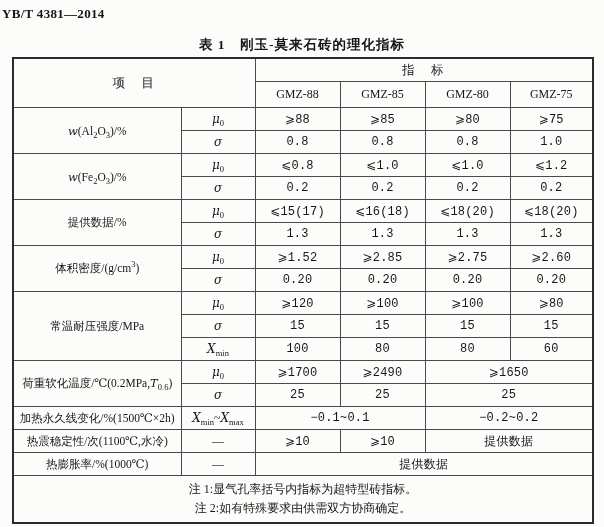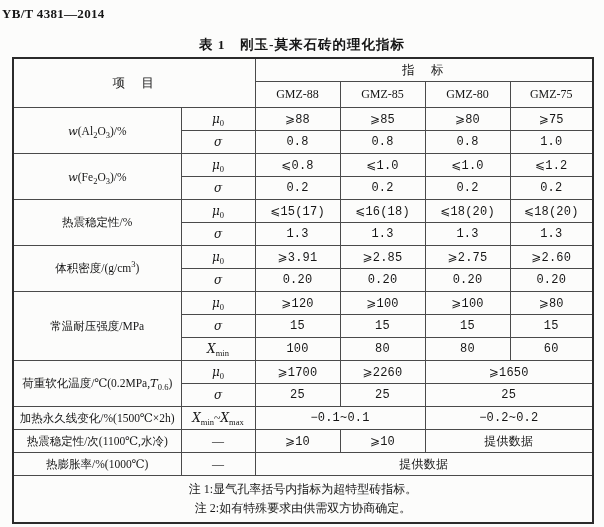--- a/index.html
+++ b/index.html
@@ -103,38 +103,38 @@
         <td class="val-cell">⩽1.2</td>
       </tr>
       <tr>
         <td class="sym-cell"><i>σ</i></td>
         <td class="val-cell">0.2</td>
         <td class="val-cell">0.2</td>
         <td class="val-cell">0.2</td>
         <td class="val-cell">0.2</td>
       </tr>
       <tr>
-        <td class="item-cell" rowspan="2">热震稳定性/%</td>
+        <td class="item-cell" rowspan="2">提供数据/%</td>
         <td class="sym-cell"><i>μ</i><sub>0</sub></td>
         <td class="val-cell">⩽15(17)</td>
         <td class="val-cell">⩽16(18)</td>
         <td class="val-cell">⩽18(20)</td>
         <td class="val-cell">⩽18(20)</td>
       </tr>
       <tr>
         <td class="sym-cell"><i>σ</i></td>
         <td class="val-cell">1.3</td>
         <td class="val-cell">1.3</td>
         <td class="val-cell">1.3</td>
         <td class="val-cell">1.3</td>
       </tr>
       <tr>
         <td class="item-cell" rowspan="2">体积密度/(g/cm<sup>3</sup>)</td>
         <td class="sym-cell"><i>μ</i><sub>0</sub></td>
-        <td class="val-cell">⩾3.91</td>
+        <td class="val-cell">⩾1.52</td>
         <td class="val-cell">⩾2.85</td>
         <td class="val-cell">⩾2.75</td>
         <td class="val-cell">⩾2.60</td>
       </tr>
       <tr>
         <td class="sym-cell"><i>σ</i></td>
         <td class="val-cell">0.20</td>
         <td class="val-cell">0.20</td>
         <td class="val-cell">0.20</td>
         <td class="val-cell">0.20</td>
@@ -158,21 +158,21 @@
         <td class="sym-cell"><i>X</i><sub>min</sub></td>
         <td class="val-cell">100</td>
         <td class="val-cell">80</td>
         <td class="val-cell">80</td>
         <td class="val-cell">60</td>
       </tr>
       <tr>
         <td class="item-cell" rowspan="2">荷重软化温度/℃(0.2MPa,<i>T</i><sub>0.6</sub>)</td>
         <td class="sym-cell"><i>μ</i><sub>0</sub></td>
         <td class="val-cell">⩾1700</td>
-        <td class="val-cell">⩾2260</td>
+        <td class="val-cell">⩾2490</td>
         <td class="val-cell" colspan="2">⩾1650</td>
       </tr>
       <tr>
         <td class="sym-cell"><i>σ</i></td>
         <td class="val-cell">25</td>
         <td class="val-cell">25</td>
         <td class="val-cell" colspan="2">25</td>
       </tr>
       <tr>
         <td class="item-cell" rowspan="1">加热永久线变化/%(1500℃×2h)</td>

